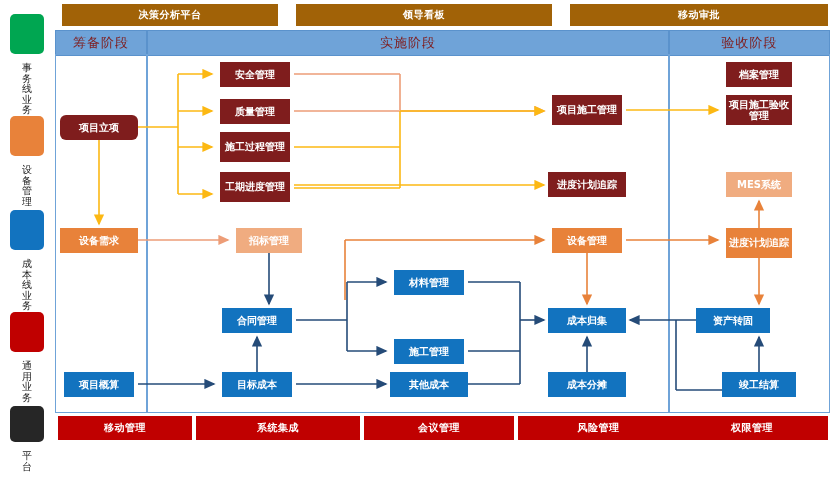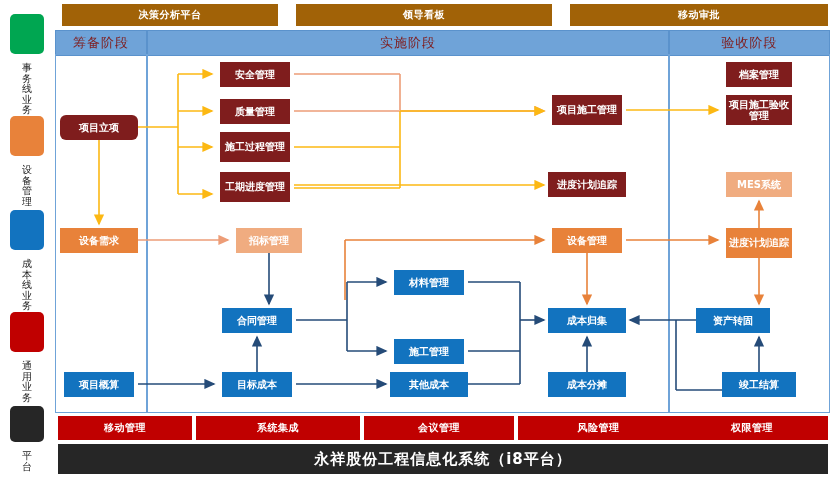--- a/index.html
+++ b/index.html
@@ -255,14 +255,13 @@
     </div>
 
   <div id="redbars">
       <div class="redbar" style="left: 58px; top: 416px; width: 134px; height: 24px;">移动管理</div>
       <div class="redbar" style="left: 196px; top: 416px; width: 164px; height: 24px;">系统集成</div>
       <div class="redbar" style="left: 364px; top: 416px; width: 150px; height: 24px;">会议管理</div>
       <div class="redbar" style="left: 518px; top: 416px; width: 161px; height: 24px;">风险管理</div>
       <div class="redbar" style="left: 676px; top: 416px; width: 152px; height: 24px;">权限管理</div>
     </div>
 
-  <div class="footer" style="left:58px;top:444px;width:770px;height:30px;">永祥股份工程信息化系统（i8平台）</div>
 </div>
 
 </body></html>

